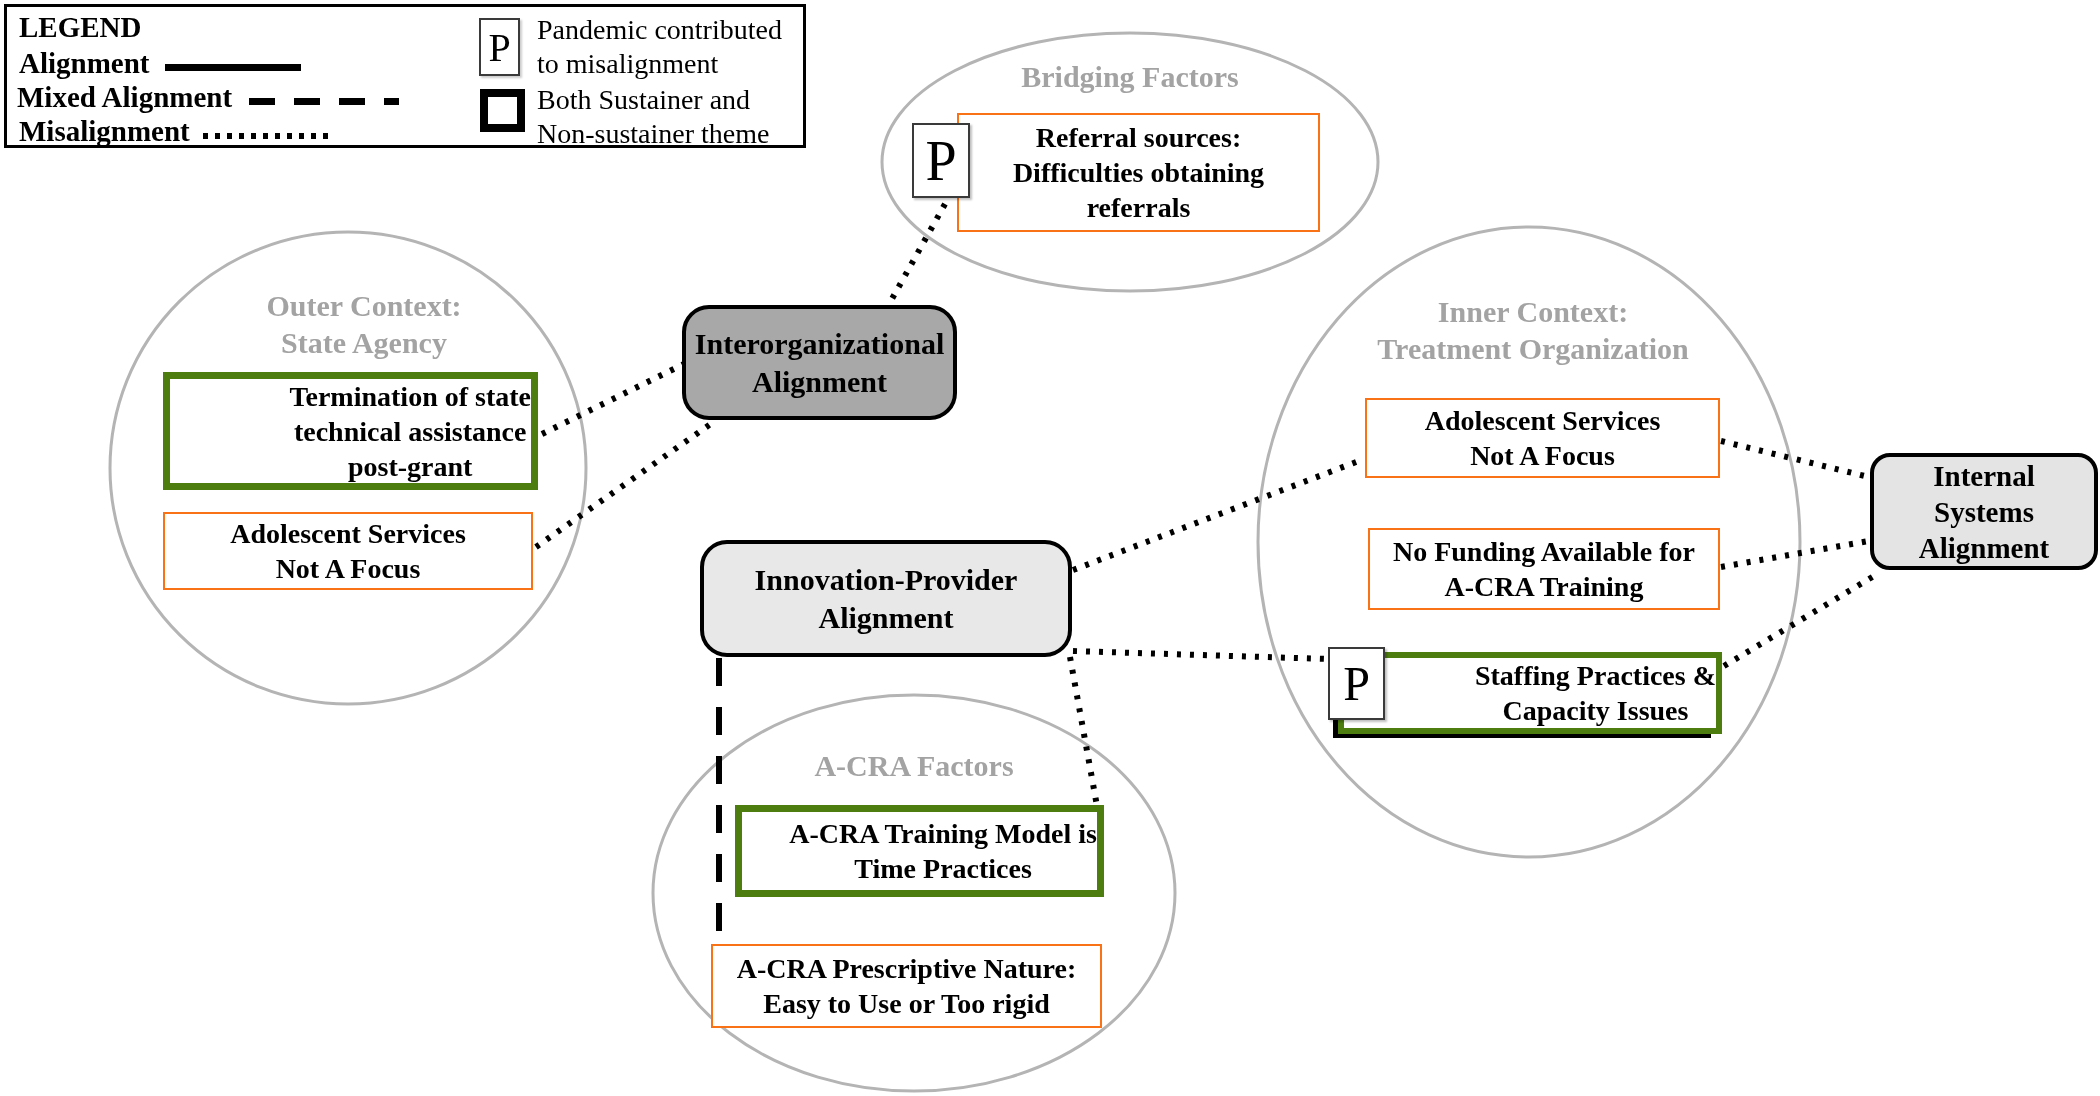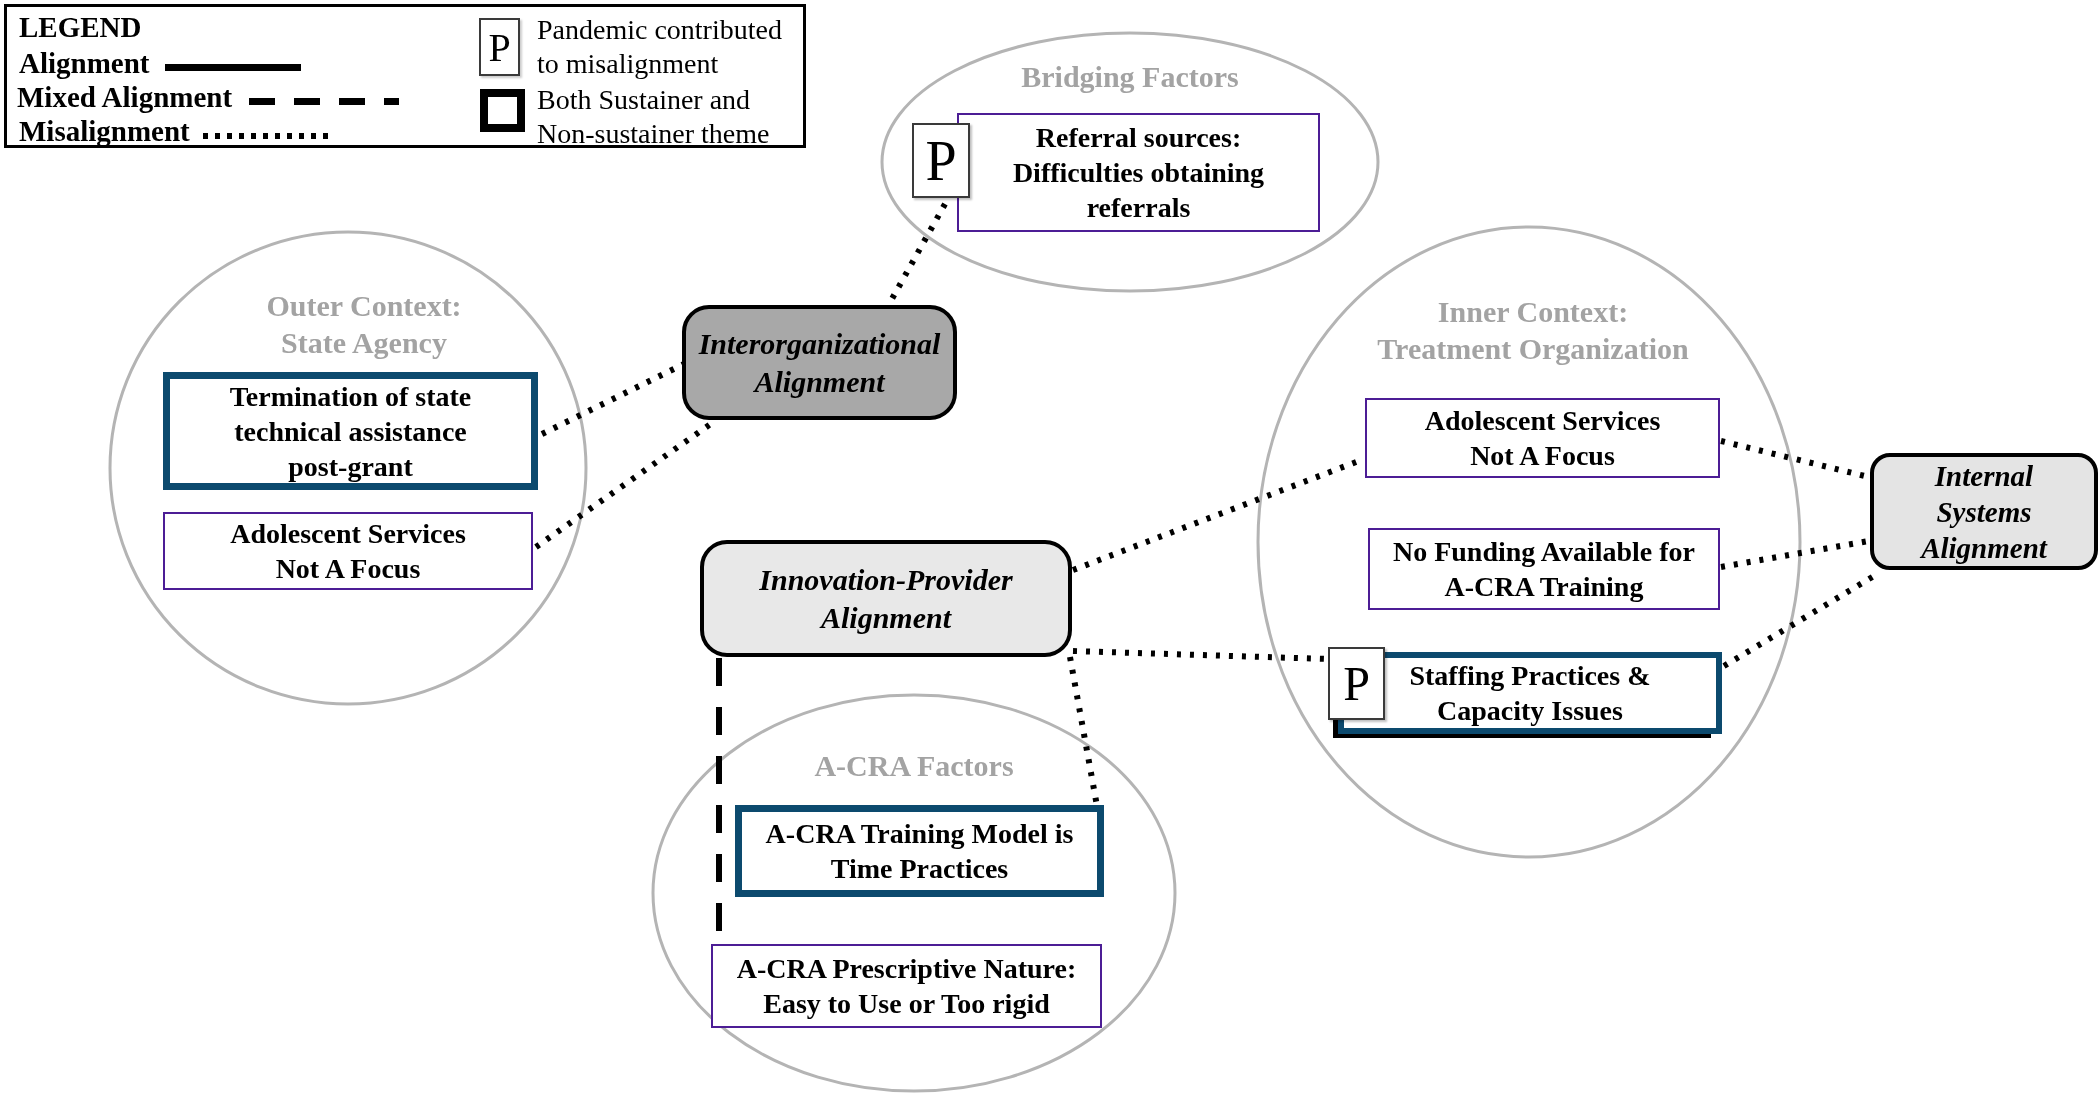--- a/index.html
+++ b/index.html
@@ -10,30 +10,30 @@
   #wires{position:absolute;left:0;top:0;z-index:1;}
   .abs{position:absolute;box-sizing:border-box;}
   .lbl{white-space:pre-line;text-align:center;}
   
   .ctx-label{
     z-index:2;color:#a3a3a3;font-weight:bold;font-size:30px;line-height:37px;
     text-align:center;white-space:pre-line;width:420px;
   }
   
   .theme-box{
-    z-index:3;background:#ffffff;border:2px solid #4c1d95;
+    z-index:3;background:#ffffff;border:2px solid #f97316;
     display:flex;align-items:center;justify-content:center;
     font-weight:bold;font-size:28px;line-height:35px;text-align:center;
   }
-  .theme-box.thick{border:7px solid #0c4a6e;}
+  .theme-box.thick{border:7px solid #4d7c0f;justify-content:flex-end;}
   
   .align-node{
     z-index:3;border:4px solid #000;border-radius:27px;
     display:flex;align-items:center;justify-content:center;
-    font-weight:bold;font-size:30px;line-height:38px;text-align:center;font-style:italic;
+    font-weight:bold;font-size:30px;line-height:38px;text-align:center;
   }
   
   .p-badge{
     z-index:4;background:#fff;border:2px solid #3a3a3a;
     display:flex;align-items:center;justify-content:center;
     font-size:56px;font-weight:normal;
     box-shadow:2px 2px 2px rgba(0,0,0,0.25);
   }
   
   #legend{z-index:3;background:#fff;border:3px solid #000;}

